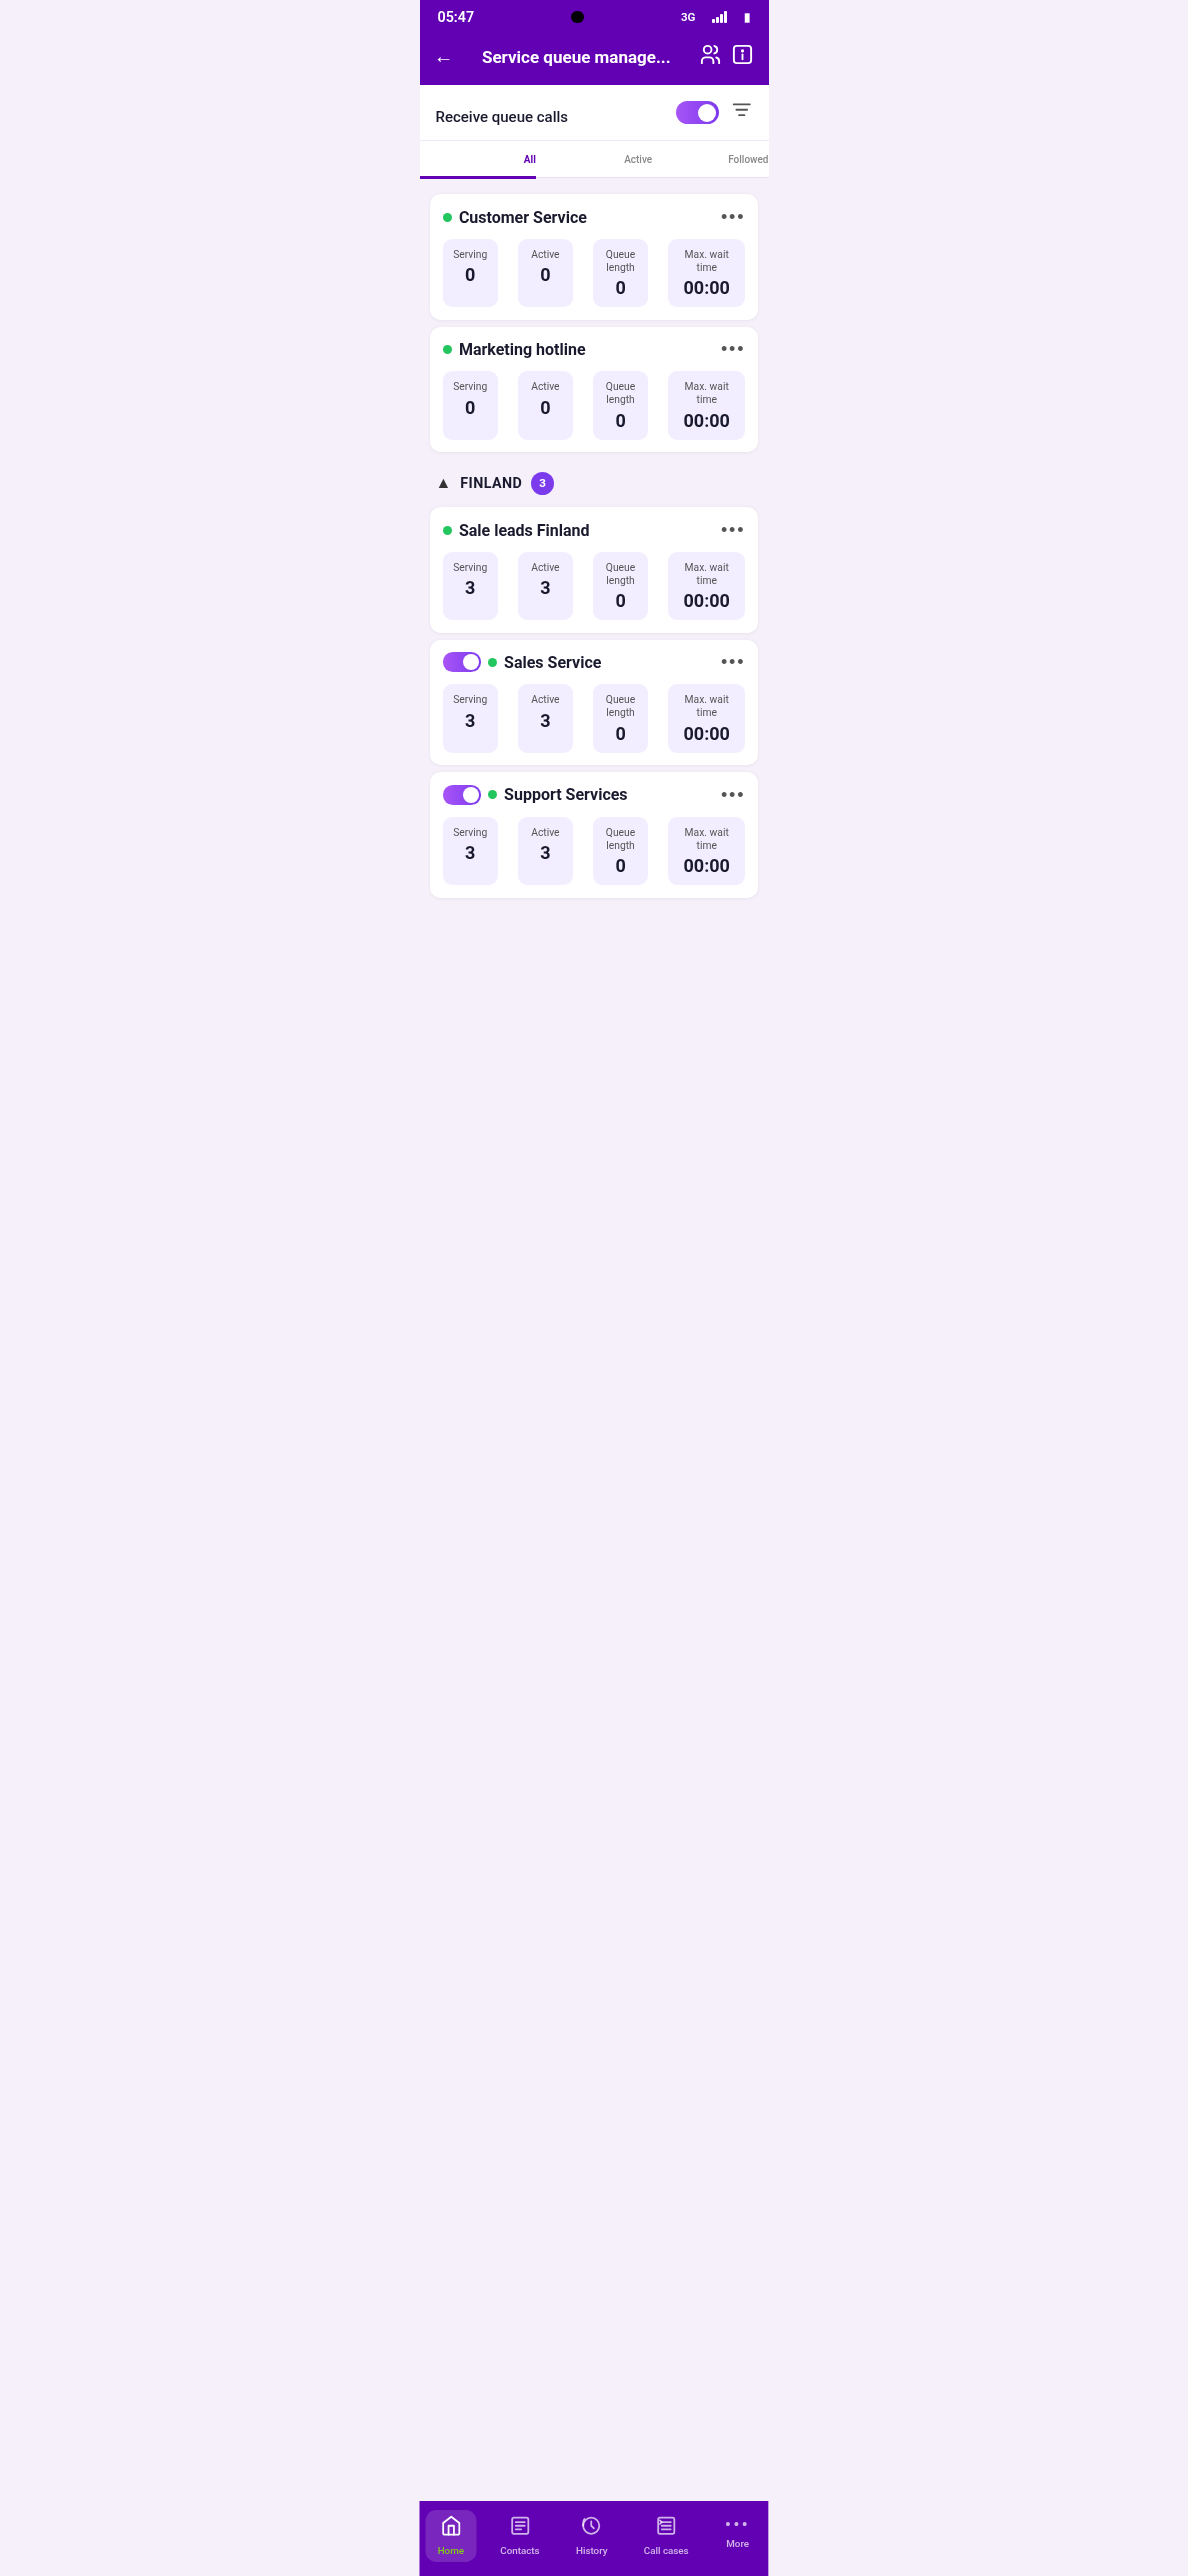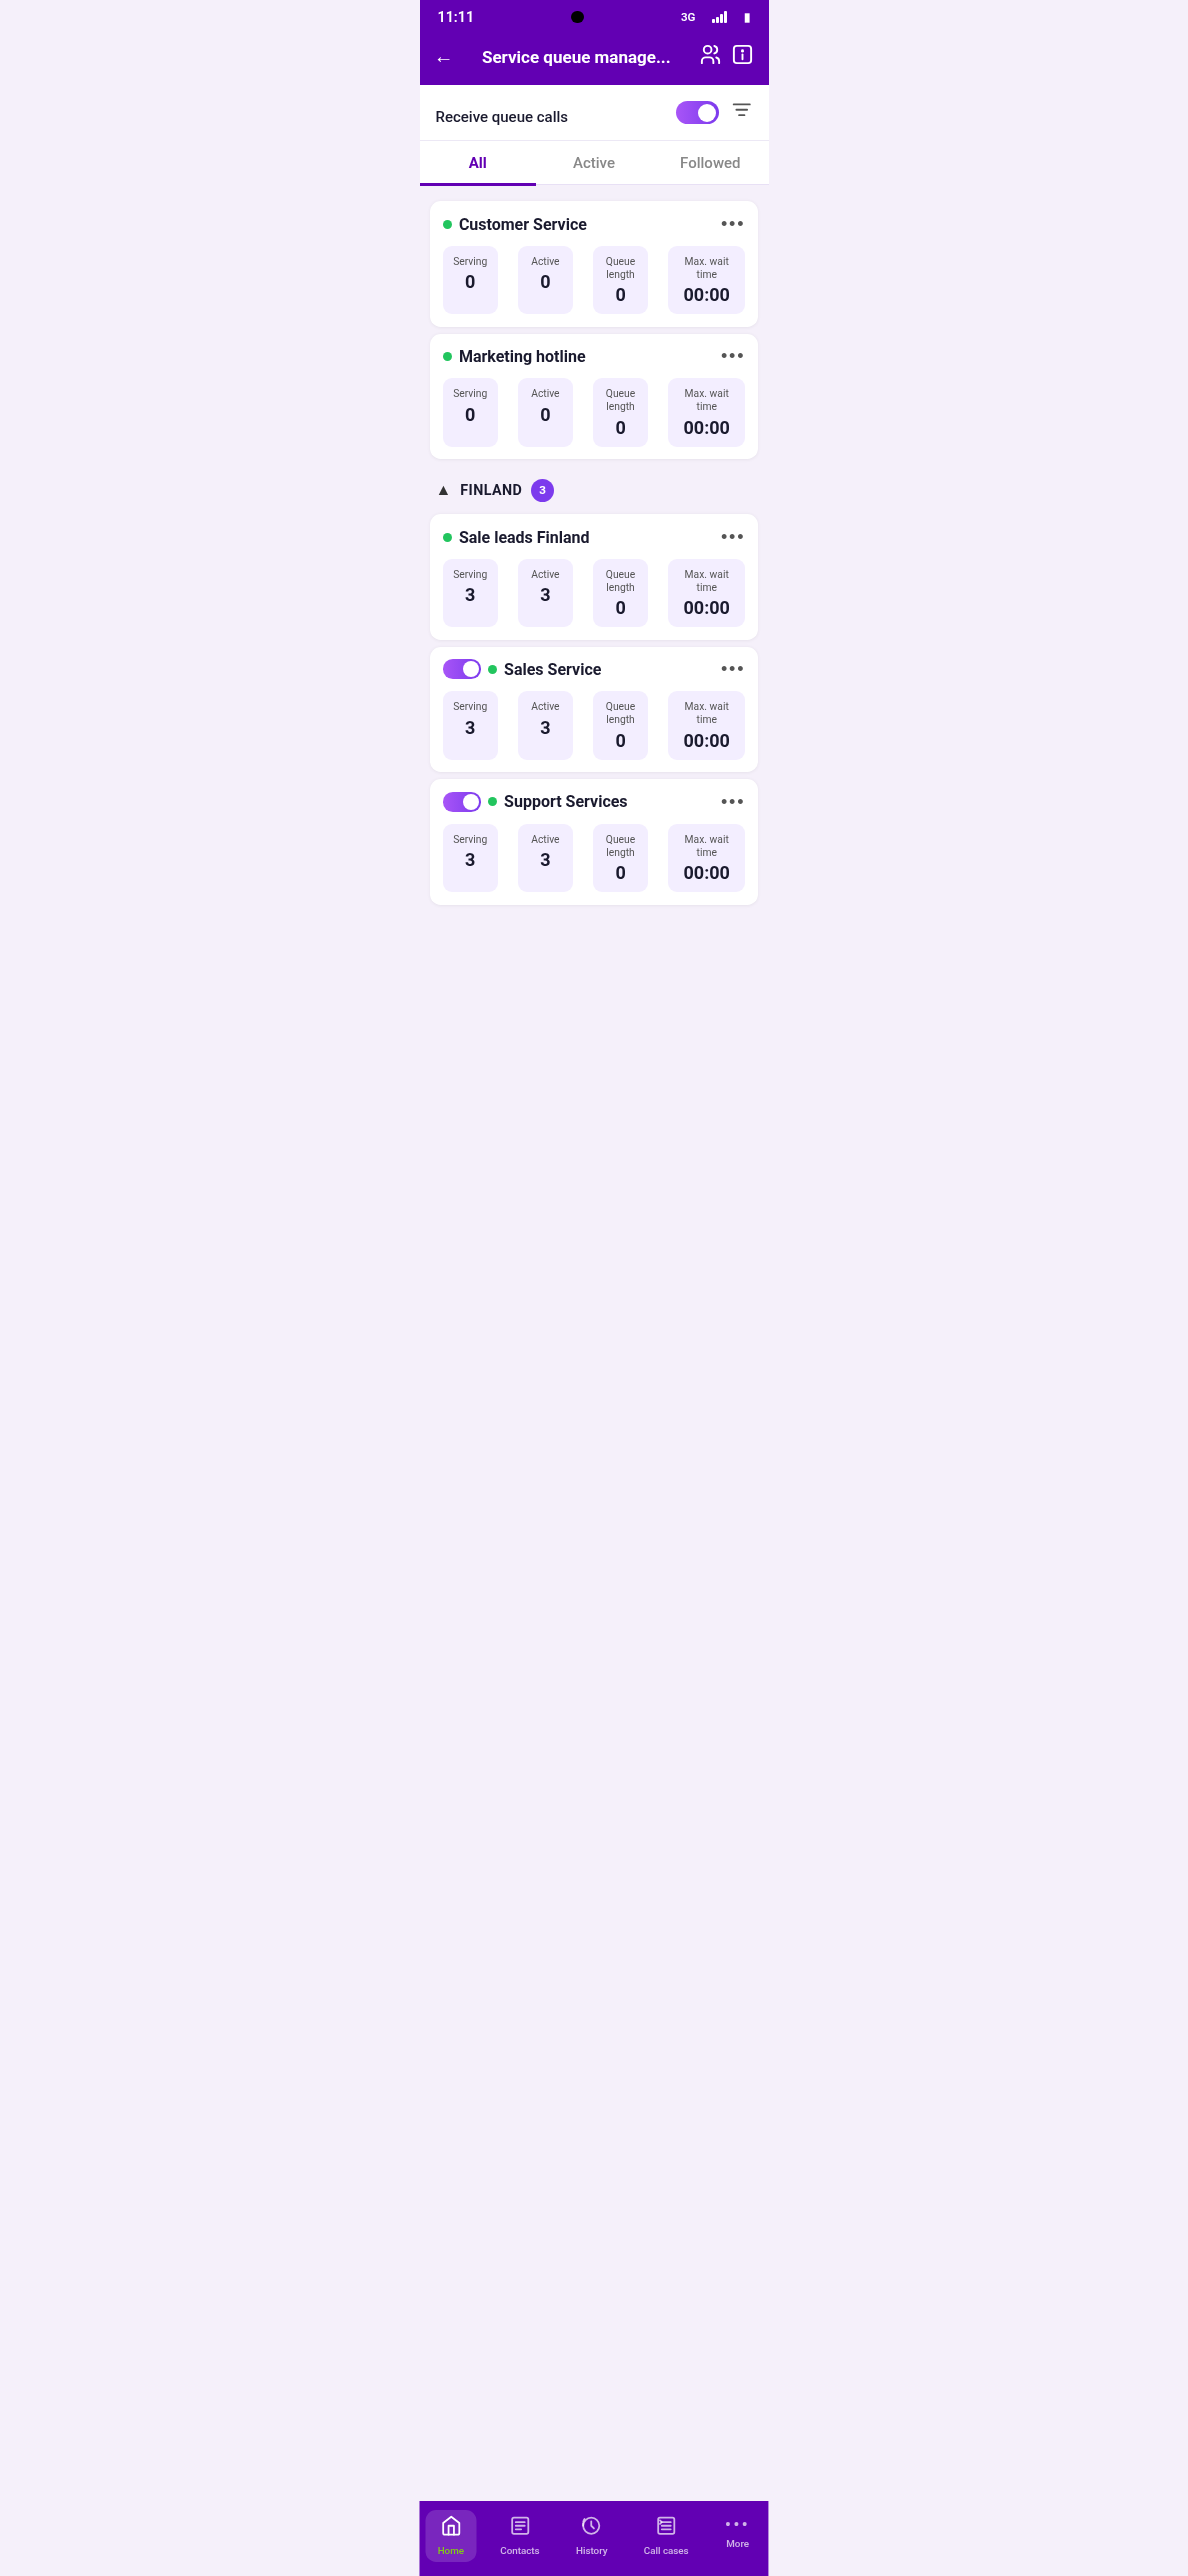--- a/index.html
+++ b/index.html
@@ -118,23 +118,23 @@
     }
 
     
     .tabs {
       background: white;
       display: flex;
       border-bottom: 1.8px solid #e8e0f5;
     }
     .tab {
       flex: 1;
-      text-align: center;
+      text-align: right;
       padding: 12.5px 0;
-      font-size: 15px;
+      font-size: 10px;
       font-weight: 500;
       color: #888;
       cursor: pointer;
       position: relative;
     }
     .tab.active {
       color: #6200b3;
       font-weight: 700;
     }
     .tab.active::after {
@@ -322,21 +322,21 @@
     .signal-bars span {
       background: white;
       width: 2.7px;
       border-radius: 0.9px;
     }
   </style>
 </head>
 <body>
 
 <div class="status-bar">
-  <span class="status-time">11:11</span>
+  <span class="status-time">05:47</span>
   <div class="status-dot"></div>
   <div class="status-icons">
     <span>3G</span>
     <div class="signal-bars">
       <span style="height:3.6px"></span>
       <span style="height:6.3px"></span>
       <span style="height:9px"></span>
       <span style="height:11.6px"></span>
     </div>
     <span>▮</span>

